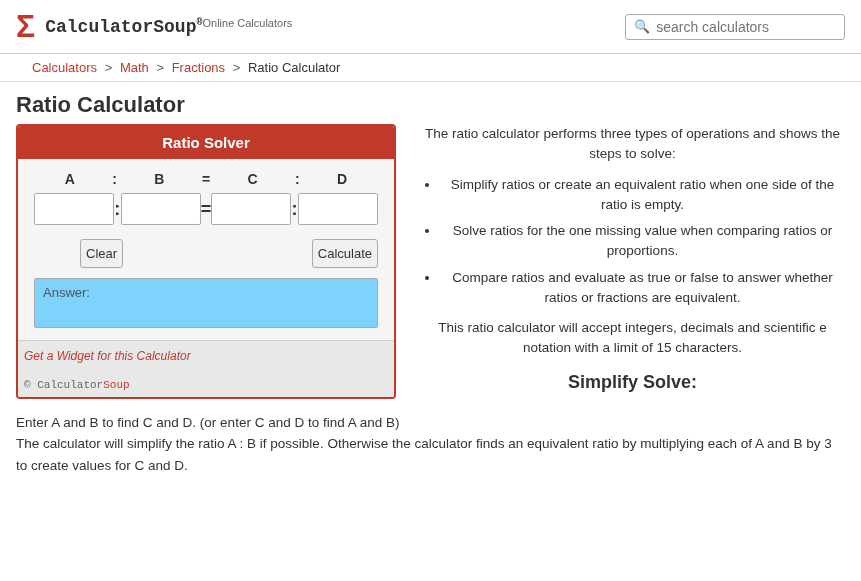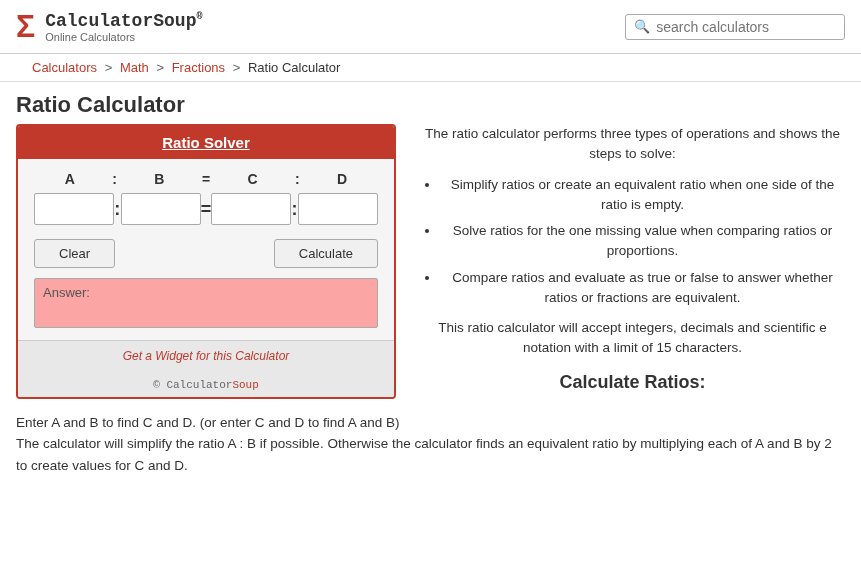--- a/index.html
+++ b/index.html
@@ -18,21 +18,21 @@
       align-items: center;
       gap: 10px;
     }
     #logo-sigma {
       font-size: 32px;
       color: #c0392b;
       font-weight: bold;
     }
     #logo-text-area {
       display: flex;
-      flex-direction: column;
+      flex-direction: row;
     }
     #logo-title {
       font-family: 'Courier New', monospace;
       font-size: 18px;
       font-weight: bold;
       color: #333;
     }
     #logo-title sup {
       font-size: 10px;
     }
@@ -102,21 +102,20 @@
       background: #f5f5f5;
       overflow: hidden;
     }
     #calc-header {
       background: #c0392b;
       color: #fff;
       text-align: center;
       padding: 8px;
       font-size: 15px;
       font-weight: bold;
-      text-decoration: underline;
     }
     #calc-body {
       padding: 12px 16px;
     }
     #ratio-labels {
       display: flex;
       align-items: center;
       justify-content: center;
       gap: 0;
       margin-bottom: 6px;
@@ -168,42 +167,43 @@
       width: 24px;
       text-align: center;
       color: #333;
     }
     #calc-buttons {
       display: flex;
       justify-content: space-between;
       margin-bottom: 10px;
     }
     .calc-btn {
-      padding: 6px 24px;
+      padding: 6px 5px;
       font-size: 13px;
       border: 1px solid #aaa;
       border-radius: 3px;
       background: #f0f0f0;
       cursor: pointer;
       color: #333;
+      margin-left: 46px;
     }
     #answer-box {
       border: 1px solid #aaa;
       border-radius: 2px;
-      background: #fca5a5;
+      background: #7dd3fc;
       min-height: 50px;
       padding: 6px 8px;
       font-size: 13px;
       color: #555;
     }
     #calc-footer {
       background: #e8e8e8;
       border-top: 1px solid #ccc;
       padding: 6px;
-      text-align: center;
+      text-align: left;
     }
     #widget-link {
       color: #c0392b;
       font-style: italic;
       font-size: 12px;
       text-decoration: none;
     }
     #copyright {
       font-family: 'Courier New', monospace;
       font-size: 11px;
@@ -322,21 +322,21 @@
   </div>
 
   <div id="description">
     <p>The ratio calculator performs three types of operations and shows the steps to solve:</p>
     <ul>
       <li>Simplify ratios or create an equivalent ratio when one side of the ratio is empty.</li>
       <li>Solve ratios for the one missing value when comparing ratios or proportions.</li>
       <li>Compare ratios and evaluate as true or false to answer whether ratios or fractions are equivalent.</li>
     </ul>
     <p>This ratio calculator will accept integers, decimals and scientific e notation with a limit of 15 characters.</p>
-    <h2 id="simplify-heading">Calculate Ratios:</h2>
+    <h2 id="simplify-heading">Simplify Solve:</h2>
   </div>
 
 </div>
 
 <div id="bottom-text">
   <p>Enter A and B to find C and D. (or enter C and D to find A and B)</p>
-  <p>The calculator will simplify the ratio A : B if possible. Otherwise the calculator finds an equivalent ratio by multiplying each of A and B by 2 to create values for C and D.</p>
+  <p>The calculator will simplify the ratio A : B if possible. Otherwise the calculator finds an equivalent ratio by multiplying each of A and B by 3 to create values for C and D.</p>
 </div>
 
 </body></html>

